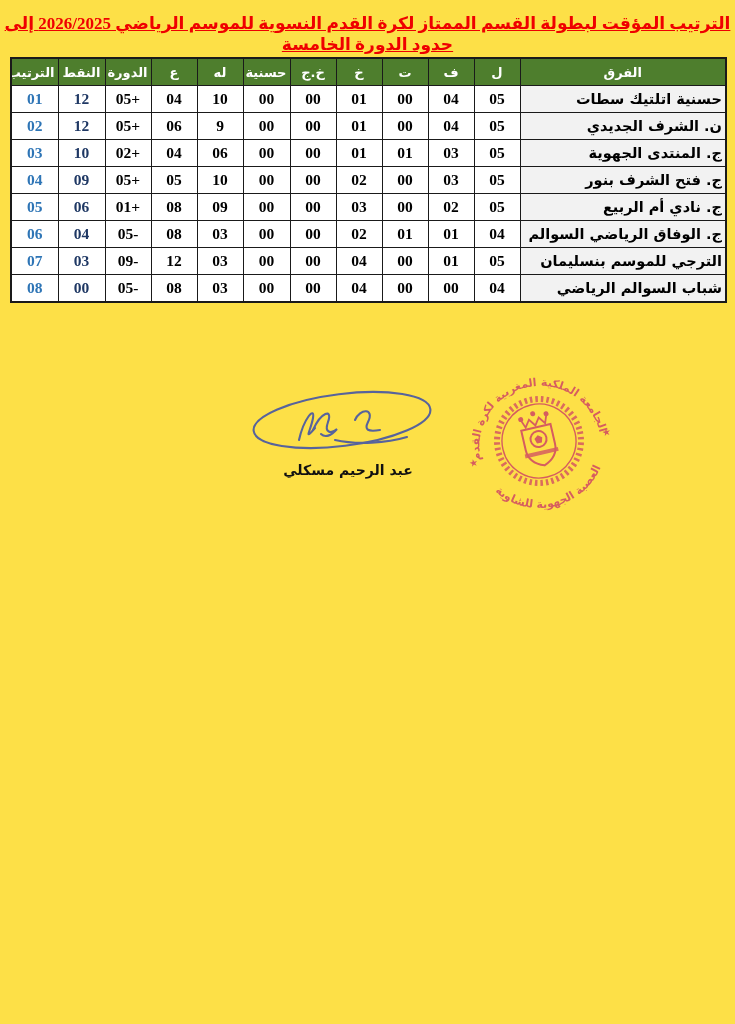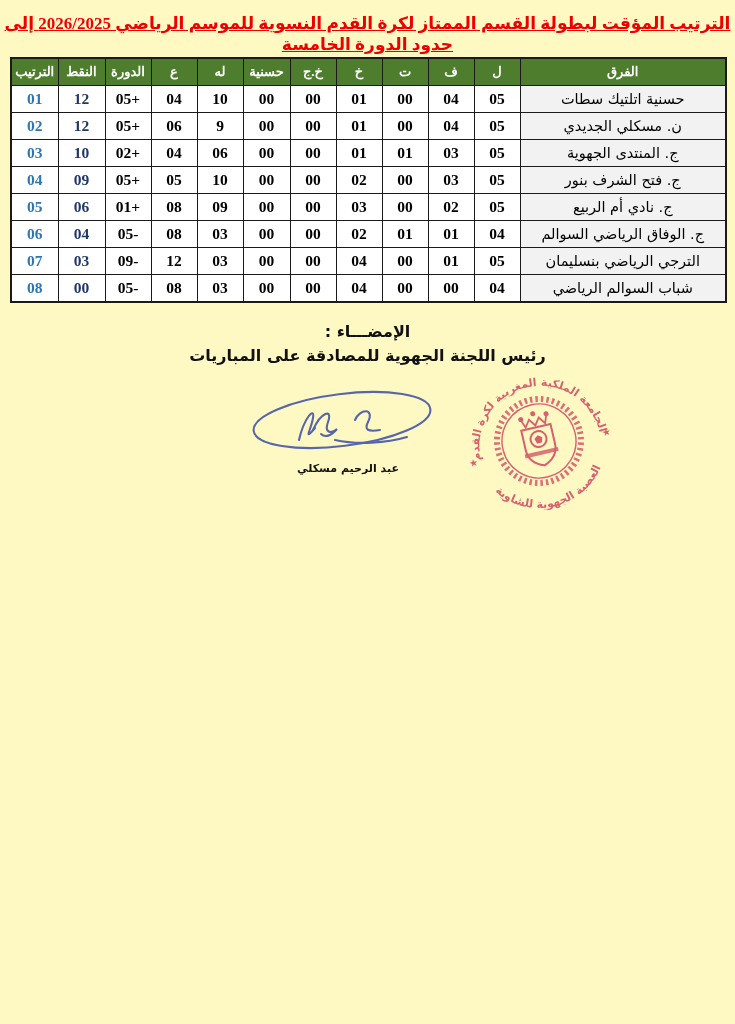--- a/index.html
+++ b/index.html
@@ -1,19 +1,19 @@
 <!DOCTYPE html>
 <html lang="ar"><head>
 <meta charset="utf-8">
 <style>
   html,body{margin:0;padding:0;background:#fff;}
   .page{
     position:relative;
     width:735px;height:1024px;
-    background:#fef9c3;
+    background:#fde047;
     overflow:hidden;
     font-family:"DejaVu Sans",sans-serif;
   }
   
   .doc-title{
     position:absolute;top:13px;left:0;width:735px;
     direction:rtl;text-align:center;
     font-family:"Liberation Serif","DejaVu Sans",serif;
     font-size:17px;font-weight:bold;
     color:#ef0000;
@@ -34,45 +34,44 @@
     padding:0 3px;
     height:26px;
     overflow:hidden;
     white-space:nowrap;
   }
   table.standings th{
     background:#4e7e2d;
     color:#ffffff;
     font-size:13px;font-weight:bold;
     text-align:center;
-    font-family:Liberation Serif, serif;
   }
   td.team{
     background:#f2f2f2;
-    font-size:14.5px;font-weight:normal;color:#000;
-    text-align:center;padding-right:6px;
+    font-size:14.5px;font-weight:bold;color:#000;
+    text-align:right;padding-right:6px;
   }
   td.num{
     font-family:"Liberation Serif","DejaVu Sans",serif;
     font-size:15.5px;font-weight:bold;color:#000;
     text-align:center;background:#fff;
   }
   td.pts{color:#1f3864;}
   td.rank{color:#2e75b6;}
   
   .sig-head{
     position:absolute;top:320px;left:0;width:735px;
     direction:rtl;text-align:center;
     font-size:16px;font-weight:bold;color:#111;
     line-height:24px;
   }
   .sig-name{
     position:absolute;top:462px;left:228px;width:240px;
     direction:rtl;text-align:center;
-    font-size:11px;font-weight:bold;color:#111;
+    font-size:14px;font-weight:bold;color:#111;
   }
   .sig-ink{position:absolute;top:380px;left:245px;}
   .stamp{position:absolute;top:365px;left:452px;}
 </style>
 </head>
 <body>
 
 <div class="page">
 
   <div class="doc-title">الترتيب المؤقت لبطولة القسم الممتاز لكرة القدم النسوية للموسم الرياضي 2026/2025 إلى حدود الدورة الخامسة</div>
@@ -117,21 +116,21 @@
           <td class="num">01</td>
           <td class="num">00</td>
           <td class="num">00</td>
           <td class="num">10</td>
           <td class="num">04</td>
           <td class="num">+05</td>
           <td class="num pts">12</td>
           <td class="num rank">01</td>
         </tr>
         <tr>
-          <td class="team">ن. مسكلي الجديدي</td>
+          <td class="team">ن. الشرف الجديدي</td>
           <td class="num">05</td>
           <td class="num">04</td>
           <td class="num">00</td>
           <td class="num">01</td>
           <td class="num">00</td>
           <td class="num">00</td>
           <td class="num">9</td>
           <td class="num">06</td>
           <td class="num">+05</td>
           <td class="num pts">12</td>
@@ -187,21 +186,21 @@
           <td class="num">02</td>
           <td class="num">00</td>
           <td class="num">00</td>
           <td class="num">03</td>
           <td class="num">08</td>
           <td class="num">-05</td>
           <td class="num pts">04</td>
           <td class="num rank">06</td>
         </tr>
         <tr>
-          <td class="team">الترجي الرياضي بنسليمان</td>
+          <td class="team">الترجي للموسم بنسليمان</td>
           <td class="num">05</td>
           <td class="num">01</td>
           <td class="num">00</td>
           <td class="num">04</td>
           <td class="num">00</td>
           <td class="num">00</td>
           <td class="num">03</td>
           <td class="num">12</td>
           <td class="num">-09</td>
           <td class="num pts">03</td>
@@ -217,24 +216,20 @@
           <td class="num">00</td>
           <td class="num">03</td>
           <td class="num">08</td>
           <td class="num">-05</td>
           <td class="num pts">00</td>
           <td class="num rank">08</td>
         </tr>
       </tbody>
   </table>
 
-  <div class="sig-head">
-    <div>الإمضـــاء :</div>
-    <div>رئيس اللجنة الجهوية للمصادقة على المباريات</div>
-  </div>
 
   <svg class="sig-ink" width="195" height="88" viewBox="0 0 195 88">
     <g fill="none" stroke="#4152a8" stroke-width="2.1" stroke-linecap="round" opacity="0.88">
       <ellipse cx="97" cy="40" rx="89" ry="26" transform="rotate(-7 97 40)"></ellipse>
       <path d="M54,60 C59,38 70,26 68,38 C66,50 58,62 70,48"></path>
       <path d="M68,50 C76,32 88,28 83,42 C79,53 86,54 92,49 C86,56 80,58 76,54"></path>
       <path d="M110,40 c5,-12 20,-12 13,2 c-4,8 0,10 12,8"></path>
       <path d="M90,60 c22,5 52,3 72,-3"></path>
     </g>
   </svg>

